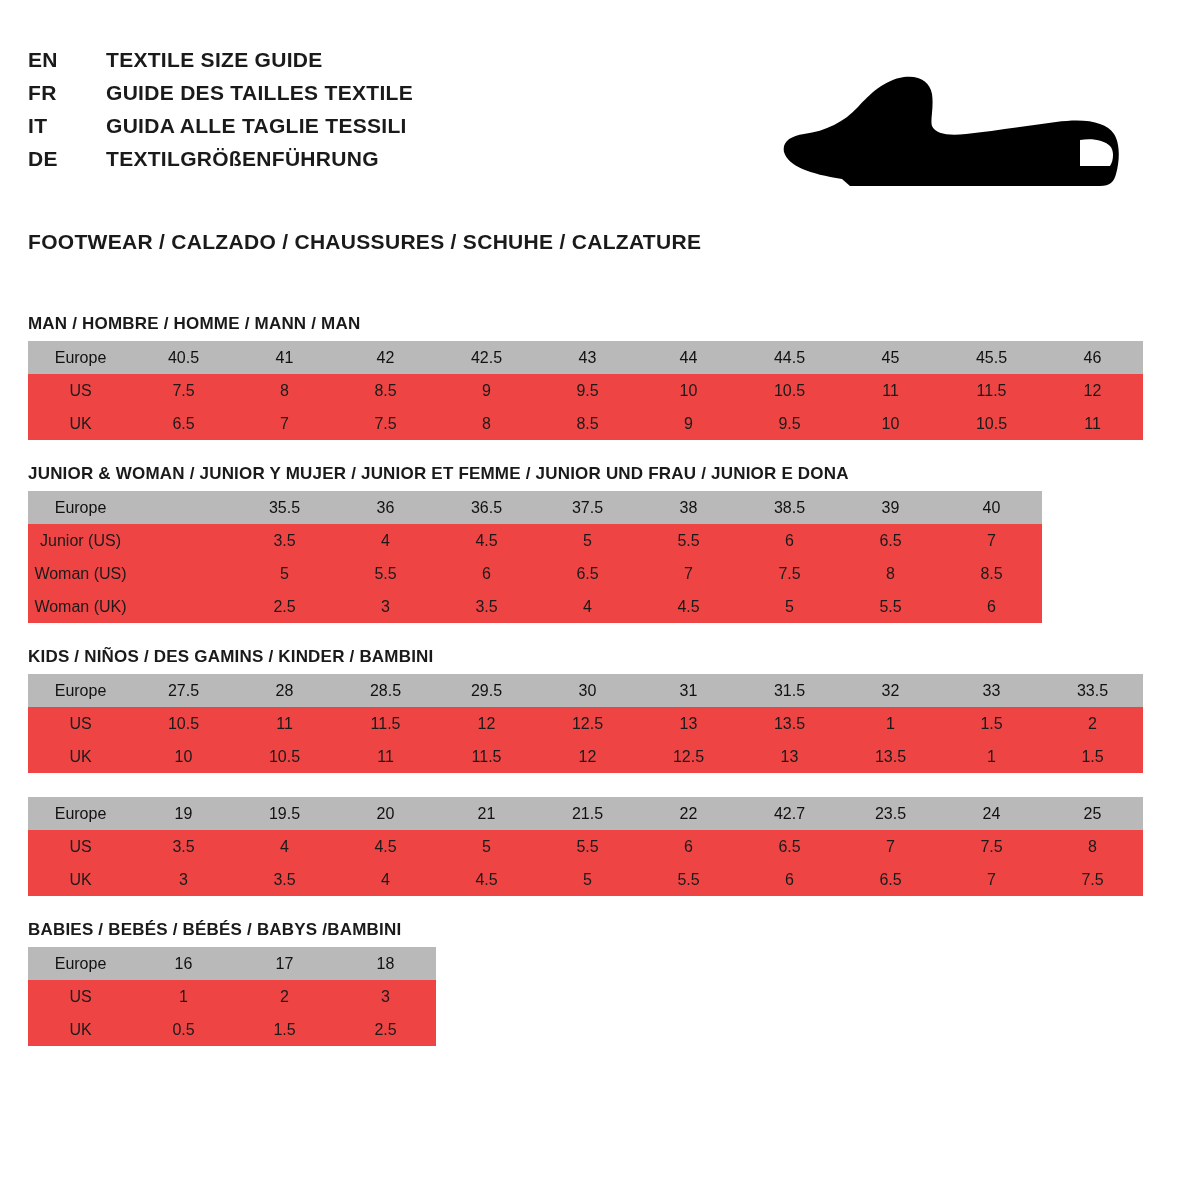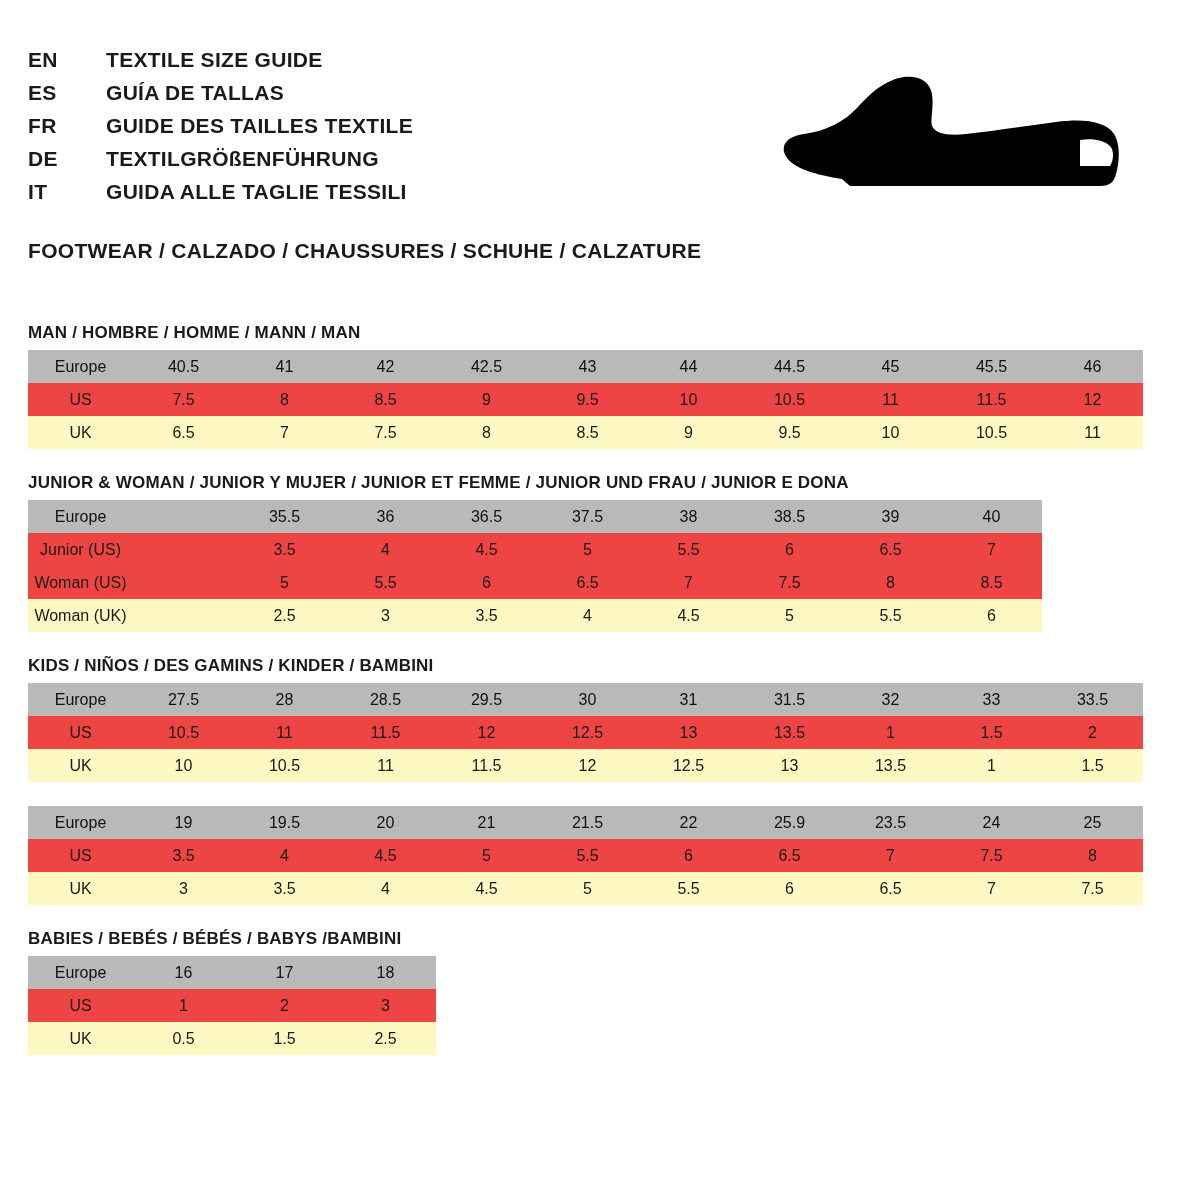--- a/index.html
+++ b/index.html
@@ -84,21 +84,21 @@
   td.rowlabel {
     text-align: left;
     padding-left: 10px;
     font-size: 16px;
   }
   tr.header-row td {
     background: #b9b9b9;
     color: #111;
   }
   tr.band-dark td {
-    background: #fef9c3;
+    background: #ef4444;
   }
   tr.band-light td {
     background: #ef4444;
   }
 
   
   .sec-man { margin-top: 60px; }
   .sec-junior { margin-top: 24px; }
   .sec-kids { margin-top: 24px; }
   .sec-children { margin-top: 24px; }
@@ -109,34 +109,30 @@
 
 <div class="page">
 
   <div class="header">
     <div class="lang-list">
       <div class="lang-row">
         <div class="lang-code">EN</div>
         <div class="lang-text">TEXTILE SIZE GUIDE</div>
       </div>
       <div class="lang-row">
-        <div class="lang-code">ES</div>
-        <div class="lang-text">GUÍA DE TALLAS</div>
-      </div>
-      <div class="lang-row">
         <div class="lang-code">FR</div>
         <div class="lang-text">GUIDE DES TAILLES TEXTILE</div>
       </div>
       <div class="lang-row">
+        <div class="lang-code">IT</div>
+        <div class="lang-text">GUIDA ALLE TAGLIE TESSILI</div>
+      </div>
+      <div class="lang-row">
         <div class="lang-code">DE</div>
         <div class="lang-text">TEXTILGRÖßENFÜHRUNG</div>
-      </div>
-      <div class="lang-row">
-        <div class="lang-code">IT</div>
-        <div class="lang-text">GUIDA ALLE TAGLIE TESSILI</div>
       </div>
     </div>
 
     <div class="shoe-wrap">
       <svg viewBox="0 0 340 130" width="340" height="130" aria-hidden="true">
         <path fill="#000000" d="M62 105 C30 100 8 92 4 78 C2 68 10 62 24 60 C46 57 64 48 78 33 C90 20 104 6 124 3 C140 1 150 8 152 20 C154 34 150 46 152 52 C156 60 168 62 186 60 C214 57 246 52 276 48 C306 44 326 48 334 60 C340 69 340 86 336 100 C334 108 330 112 320 112 L70 112 Z"></path>
         <path fill="#ffffff" d="M300 66 C312 64 324 66 330 72 C334 76 334 86 330 92 L300 92 Z"></path>
       </svg>
     </div>
   </div>
@@ -348,21 +344,21 @@
       </colgroup>
       <tbody>
           <tr class="header-row">
         <td class="rowlabel">Europe</td>
         <td>19</td>
         <td>19.5</td>
         <td>20</td>
         <td>21</td>
         <td>21.5</td>
         <td>22</td>
-        <td>25.9</td>
+        <td>42.7</td>
         <td>23.5</td>
         <td>24</td>
         <td>25</td>
       </tr>
       <tr class="band-light">
         <td class="rowlabel">US</td>
         <td>3.5</td>
         <td>4</td>
         <td>4.5</td>
         <td>5</td>

